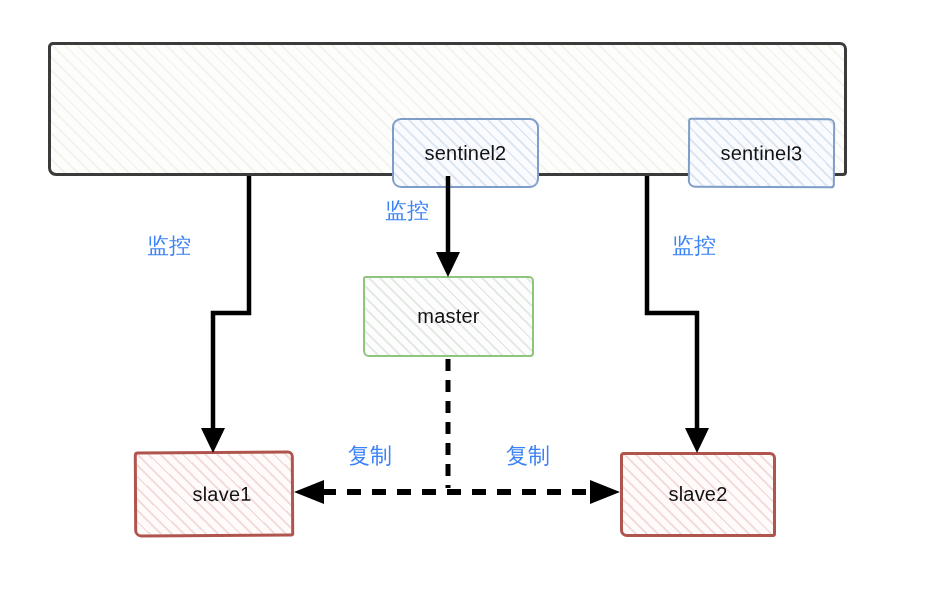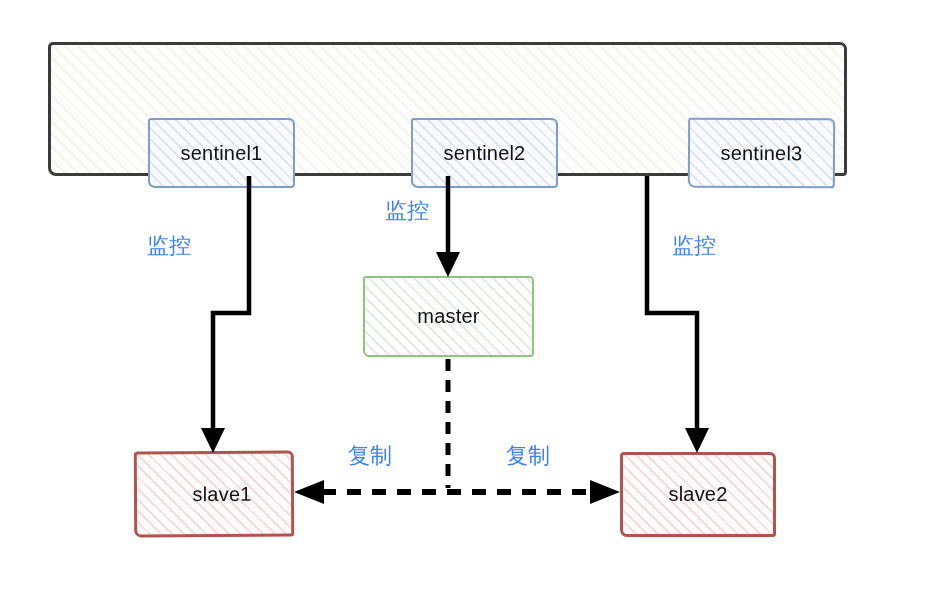--- a/index.html
+++ b/index.html
@@ -39,21 +39,21 @@
   }
   .sentinel{
     border:2px solid var(--sentinel-border,#7e9dc8);
     border-radius:3px 6px 4px 7px;
     background:
       repeating-linear-gradient(45deg, rgba(126,157,200,0.22) 0 2px, transparent 2px 8px),
       #f9fbfe;
     width:147px;height:70px;
   }
   .sentinel-1{left:97px;top:73px;}
-  .sentinel-2{left:360px;top:73px;}
+  .sentinel-2{left:341px;top:73px;border-radius:9px;}
   .sentinel-3{left:637px;top:73px;transform:rotate(0.3deg);}
   .master{
     left:363px;top:276px;width:171px;height:81px;
     border:2px solid var(--master-border,#8ec57d);
     border-radius:3px 5px 4px 6px;
     background:
       repeating-linear-gradient(45deg, rgba(140,160,140,0.20) 0 2px, transparent 2px 8px),
       #fcfdfc;
   }
   .slave{
@@ -103,23 +103,20 @@
     fill:none;
     stroke-dasharray:14 11;
   }
 </style>
 </head>
 <body>
 
 <div class="canvas">
 
   <div class="box cluster">
-    <div class="box sentinel sentinel-1">
-      <span>sentinel1</span>
-    </div>
     <div class="box sentinel sentinel-2">
       <span>sentinel2</span>
     </div>
     <div class="box sentinel sentinel-3">
       <span>sentinel3</span>
     </div>
   </div>
 
   <div class="box master">
     <span>master</span>

